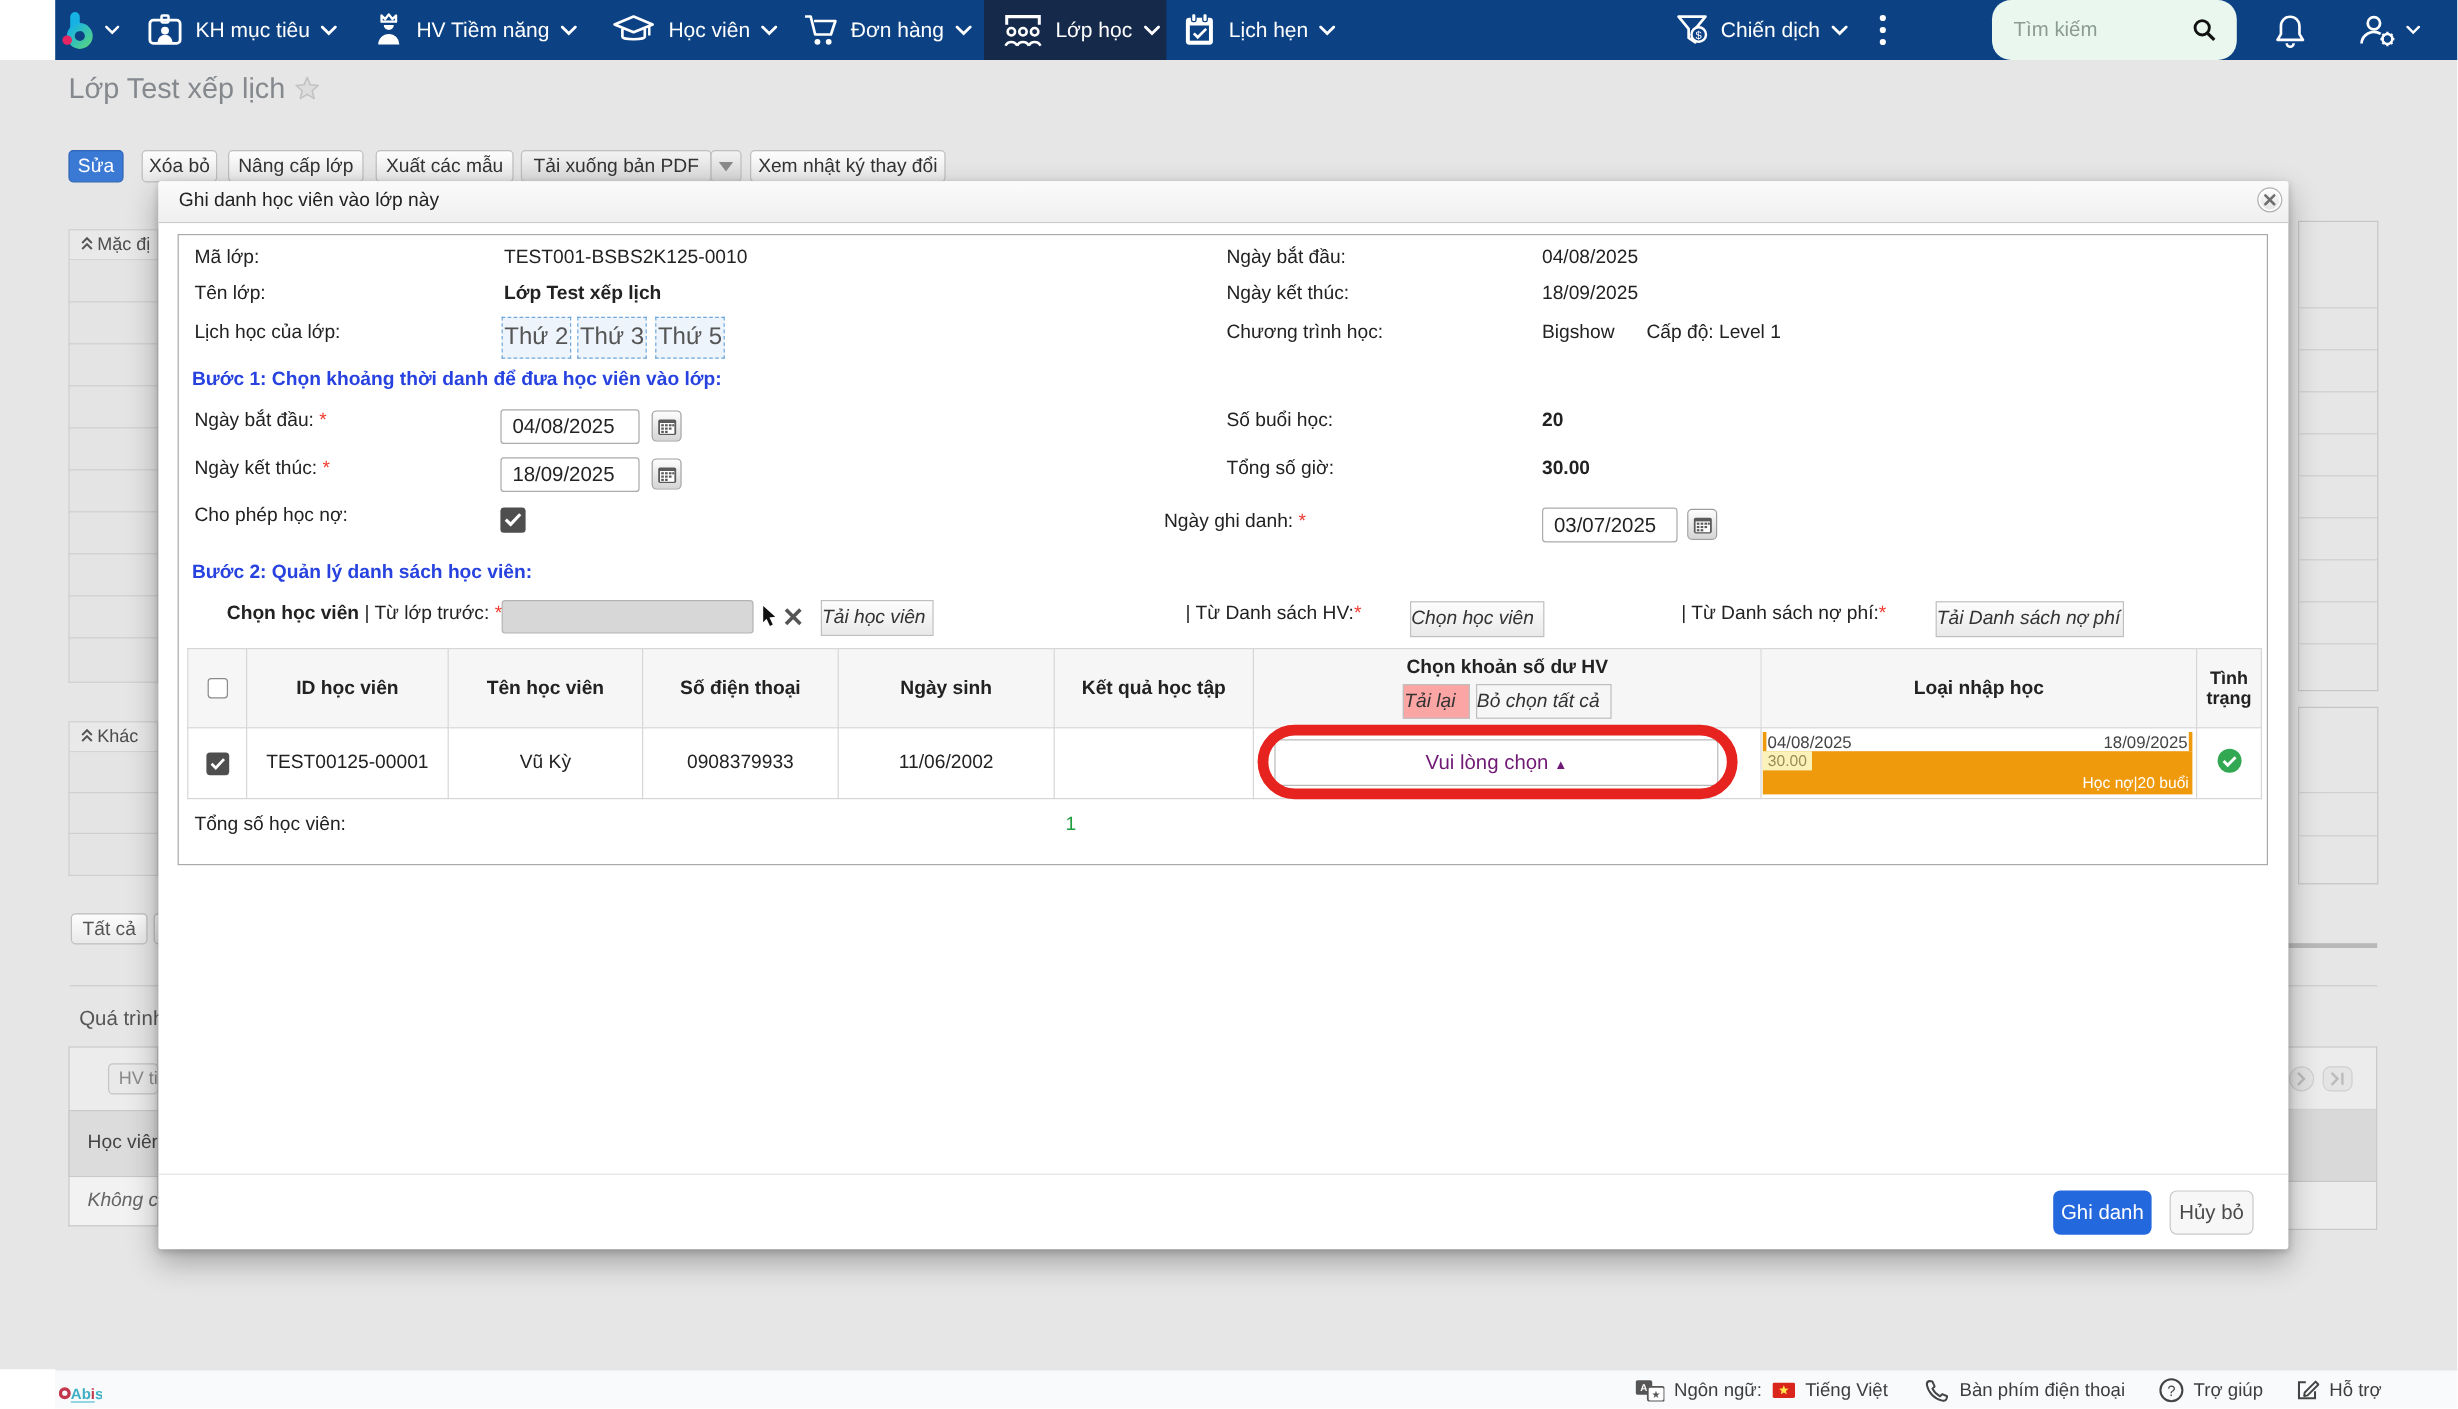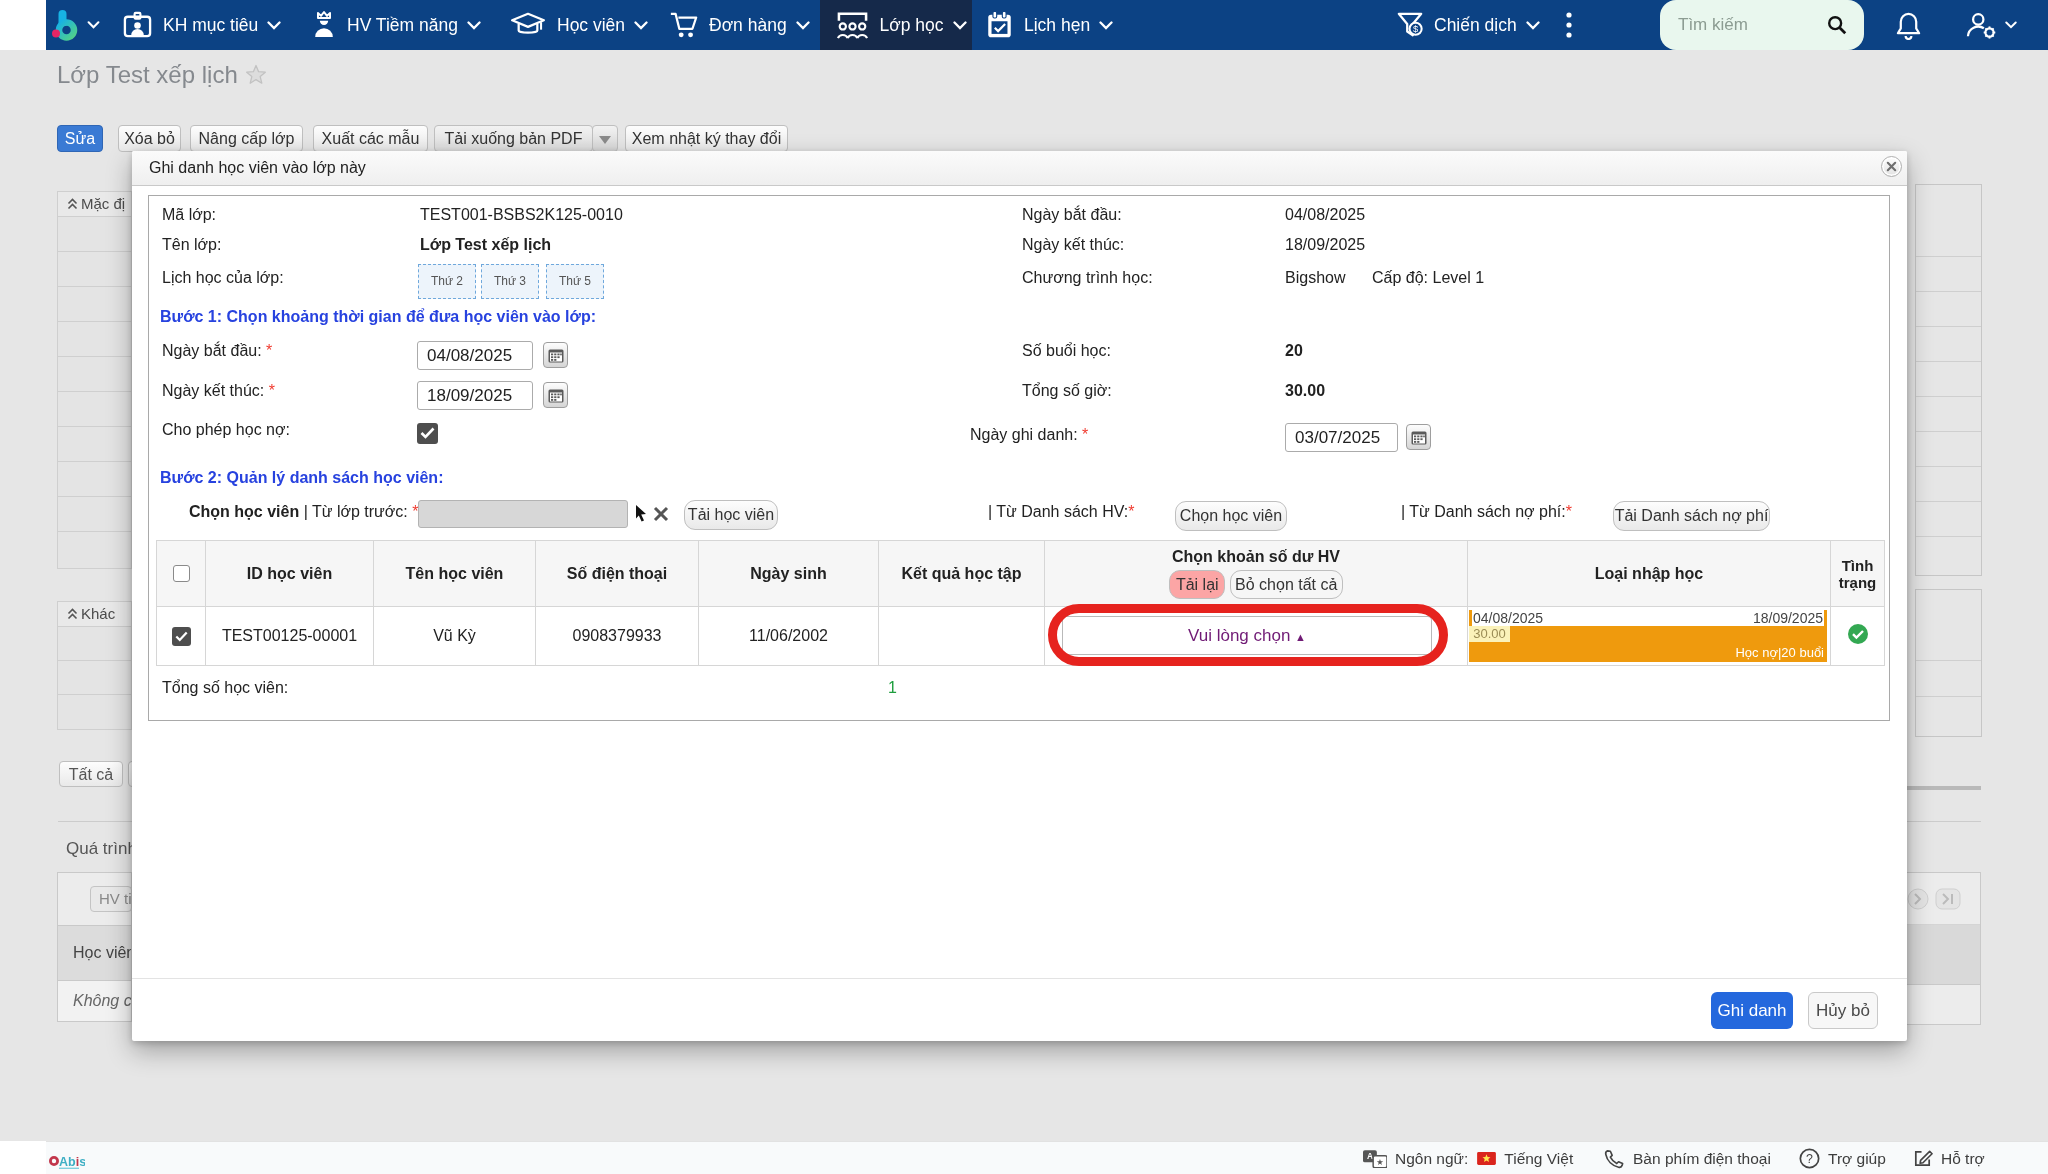--- a/index.html
+++ b/index.html
@@ -37,27 +37,27 @@
   #mtitle { position:absolute; left:17px; top:8px; font-size:16px; color:#222; }
   #mclose { position:absolute; left:1749px; top:5px; width:21px; height:21px; border-radius:50%;
             border:1px solid #b0b0b0; background:linear-gradient(#fefefe,#e2e2e2); text-align:center; box-shadow:inset 0 0 0 1.5px #fff; }
   #mpanel { position:absolute; left:16px; top:44px; width:1742px; height:526px; border:1px solid #a9a9a9; background:#fff; }
 
   .lbl { position:absolute; font-size:16px; color:#222; white-space:nowrap; }
   .val { position:absolute; font-size:16px; color:#222; white-space:nowrap; }
   .blue { color:#2742df; font-weight:bold; }
   .red { color:#f03b30; }
   .chip { position:absolute; width:58px; height:35px; background:#edf4fb; border:1.5px dashed #6fa8dc;
-          color:#555; font-size:12px; text-align:center; line-height:33px; }
+          color:#555; font-size:20px; text-align:center; line-height:33px; }
   .inp { position:absolute; background:#fff; border:1px solid #ababab; border-radius:3px; font-size:17px; color:#222;
          padding-left:9px; display:flex; align-items:center; }
   .calbtn { position:absolute; width:25px; height:26px; border:1px solid #9e9e9e; border-radius:4px;
             background:linear-gradient(#fdfdfd,#d5d5d5); display:flex; align-items:center; justify-content:center; }
-  .gbtn { position:absolute; border:1px solid #bfbfbf; border-radius:11px; background:linear-gradient(#fdfdfd,#e9e9e9);
-          color:#333; font-size:16px; text-align:center; }
+  .gbtn { position:absolute; border:1px solid #bfbfbf; border-radius:0; background:linear-gradient(#fdfdfd,#e9e9e9);
+          color:#333; font-size:16px; text-align:left;font-style:italic; }
 
   
   #stable { position:absolute; left:24px; top:389px; border-collapse:collapse; table-layout:fixed; }
   #stable th, #stable td { border:1px solid #d6d6d6; font-size:16px; color:#222; text-align:center; overflow:hidden; }
   #stable th { background:#f6f6f6; font-weight:bold; }
   #redoval { position:absolute; left:916px; top:453px; width:400px; height:62px; border:9px solid #e6231e; border-radius:31px; }
 
   #gdbtn { position:absolute; left:1579px; top:841px; width:82px; height:37px; background:#2468dd; border-radius:6px;
            color:#fff; font-size:17px; text-align:center; line-height:37px; }
   #hbbtn { position:absolute; left:1676px; top:841px; width:70px; height:37px; background:#f7f7f7; border:1px solid #c9c9c9;
@@ -362,21 +362,21 @@
     <div class="val" style="left:1153px; top:85px;">18/09/2025</div>
 
     <div class="lbl" style="left:30px; top:118px;">Lịch học của lớp:</div>
     <div class="chip" style="left:286px; top:113px;">Thứ 2</div>
     <div class="chip" style="left:349px; top:113px;">Thứ 3</div>
     <div class="chip" style="left:414px; top:113px;">Thứ 5</div>
     <div class="lbl" style="left:890px; top:118px;">Chương trình học:</div>
     <div class="val" style="left:1153px; top:118px;">Bigshow</div>
     <div class="val" style="left:1240px; top:118px;">Cấp độ: Level 1</div>
 
-    <div class="lbl blue" style="left:28px; top:157px;">Bước 1: Chọn khoảng thời gian để đưa học viên vào lớp:</div>
+    <div class="lbl blue" style="left:28px; top:157px;">Bước 1: Chọn khoảng thời danh để đưa học viên vào lớp:</div>
 
     <div class="lbl" style="left:30px; top:191px;">Ngày bắt đầu: <span class="red">*</span></div>
     <div class="inp" style="left:285px; top:190px; width:116px; height:29px;">04/08/2025</div>
     <div class="calbtn" style="left:411px; top:191px;">
         <svg width="16" height="15" viewBox="0 0 16 15">
           <rect x="0.5" y="1.5" width="15" height="13" rx="1.5" fill="#5a5a5a"></rect>
           <rect x="2" y="4.5" width="12" height="9" fill="#fff"></rect>
           <g fill="#5a5a5a">
             <rect x="3" y="5.5" width="2.2" height="1.8"></rect>
             <rect x="6.2" y="5.5" width="2.2" height="1.8"></rect>

